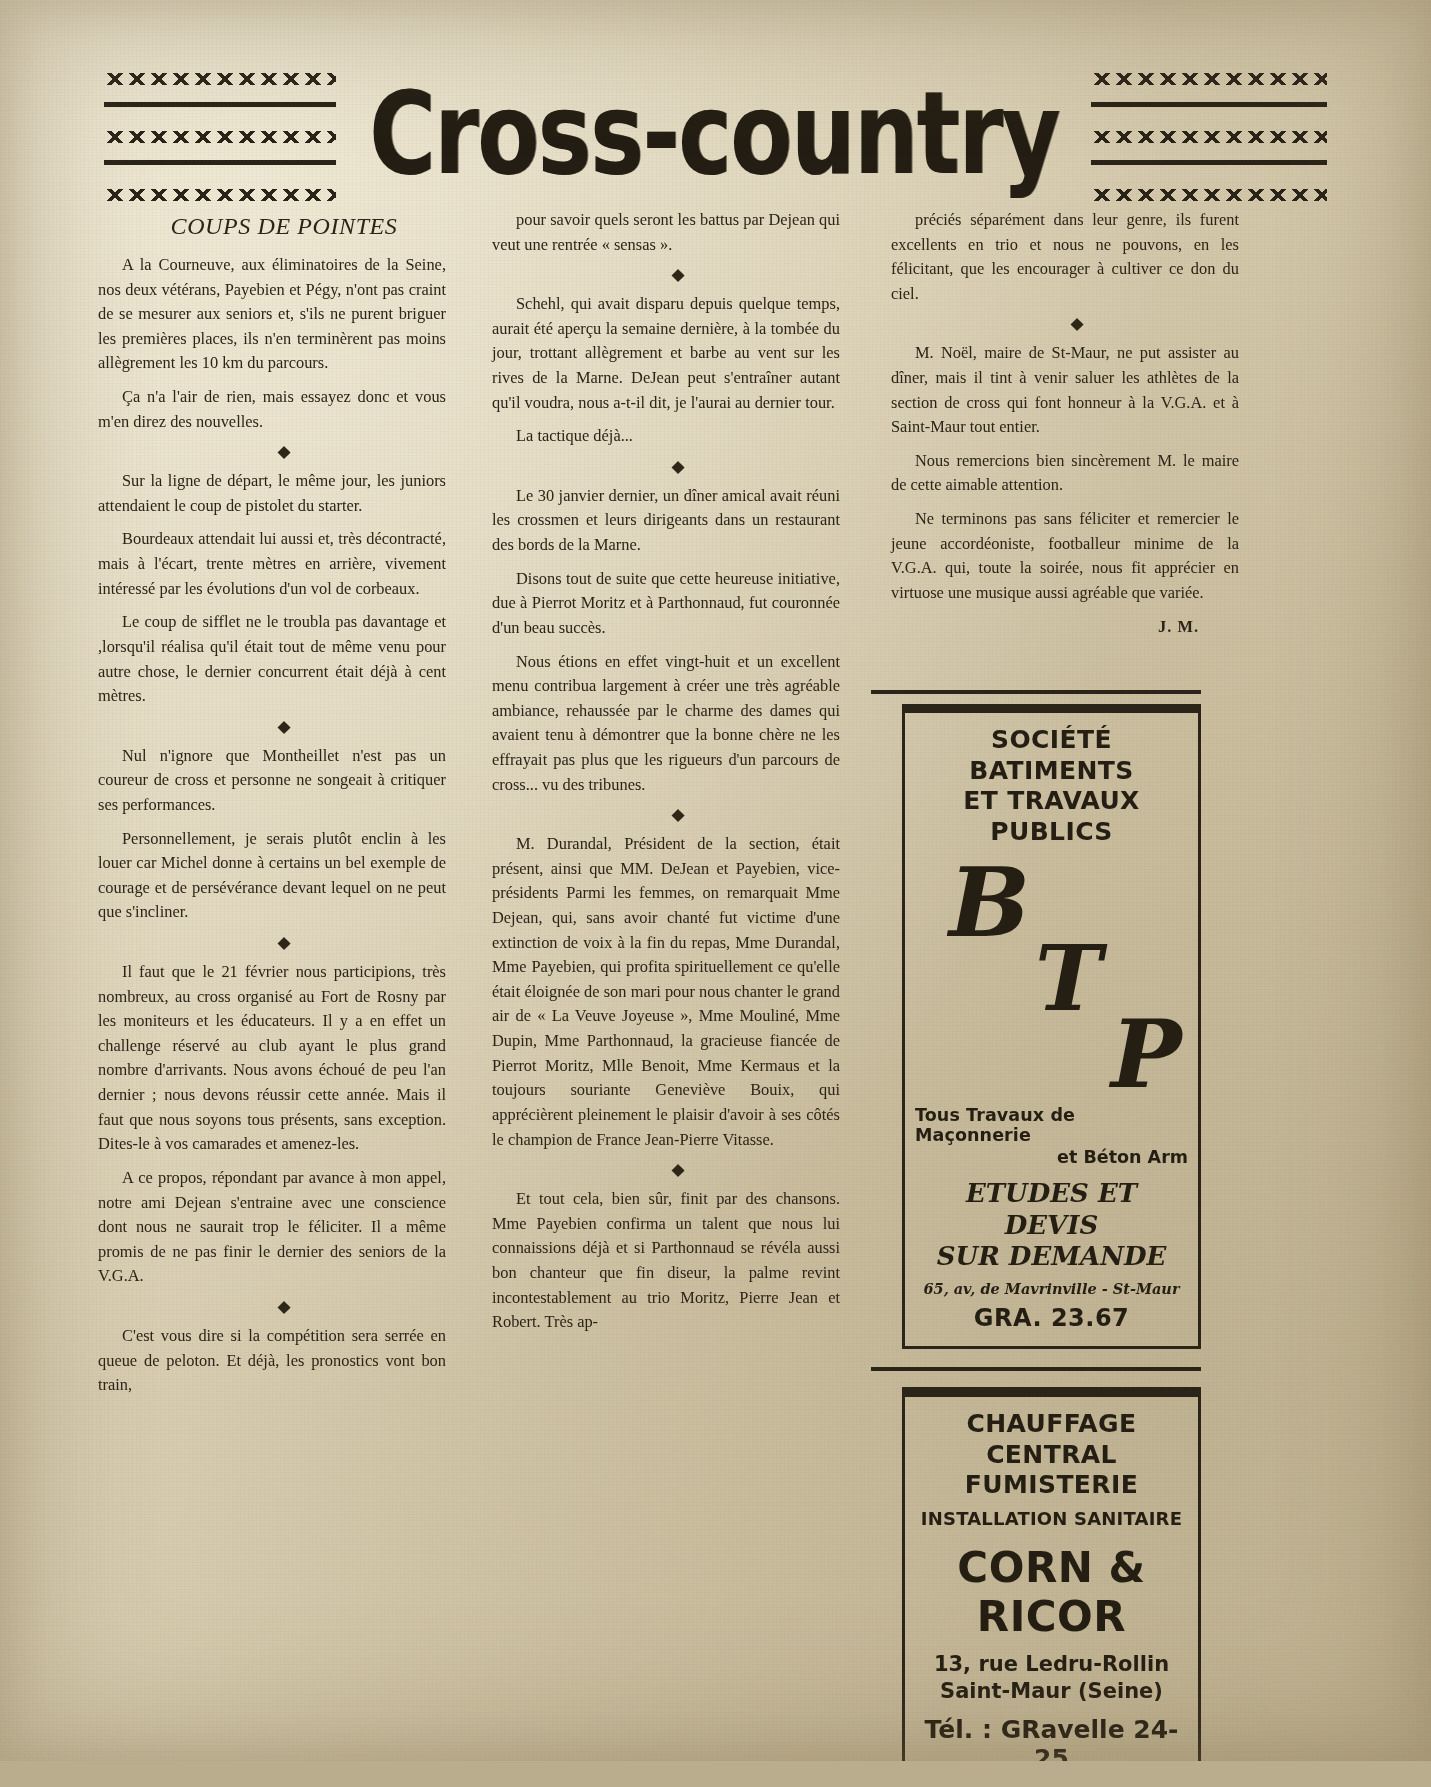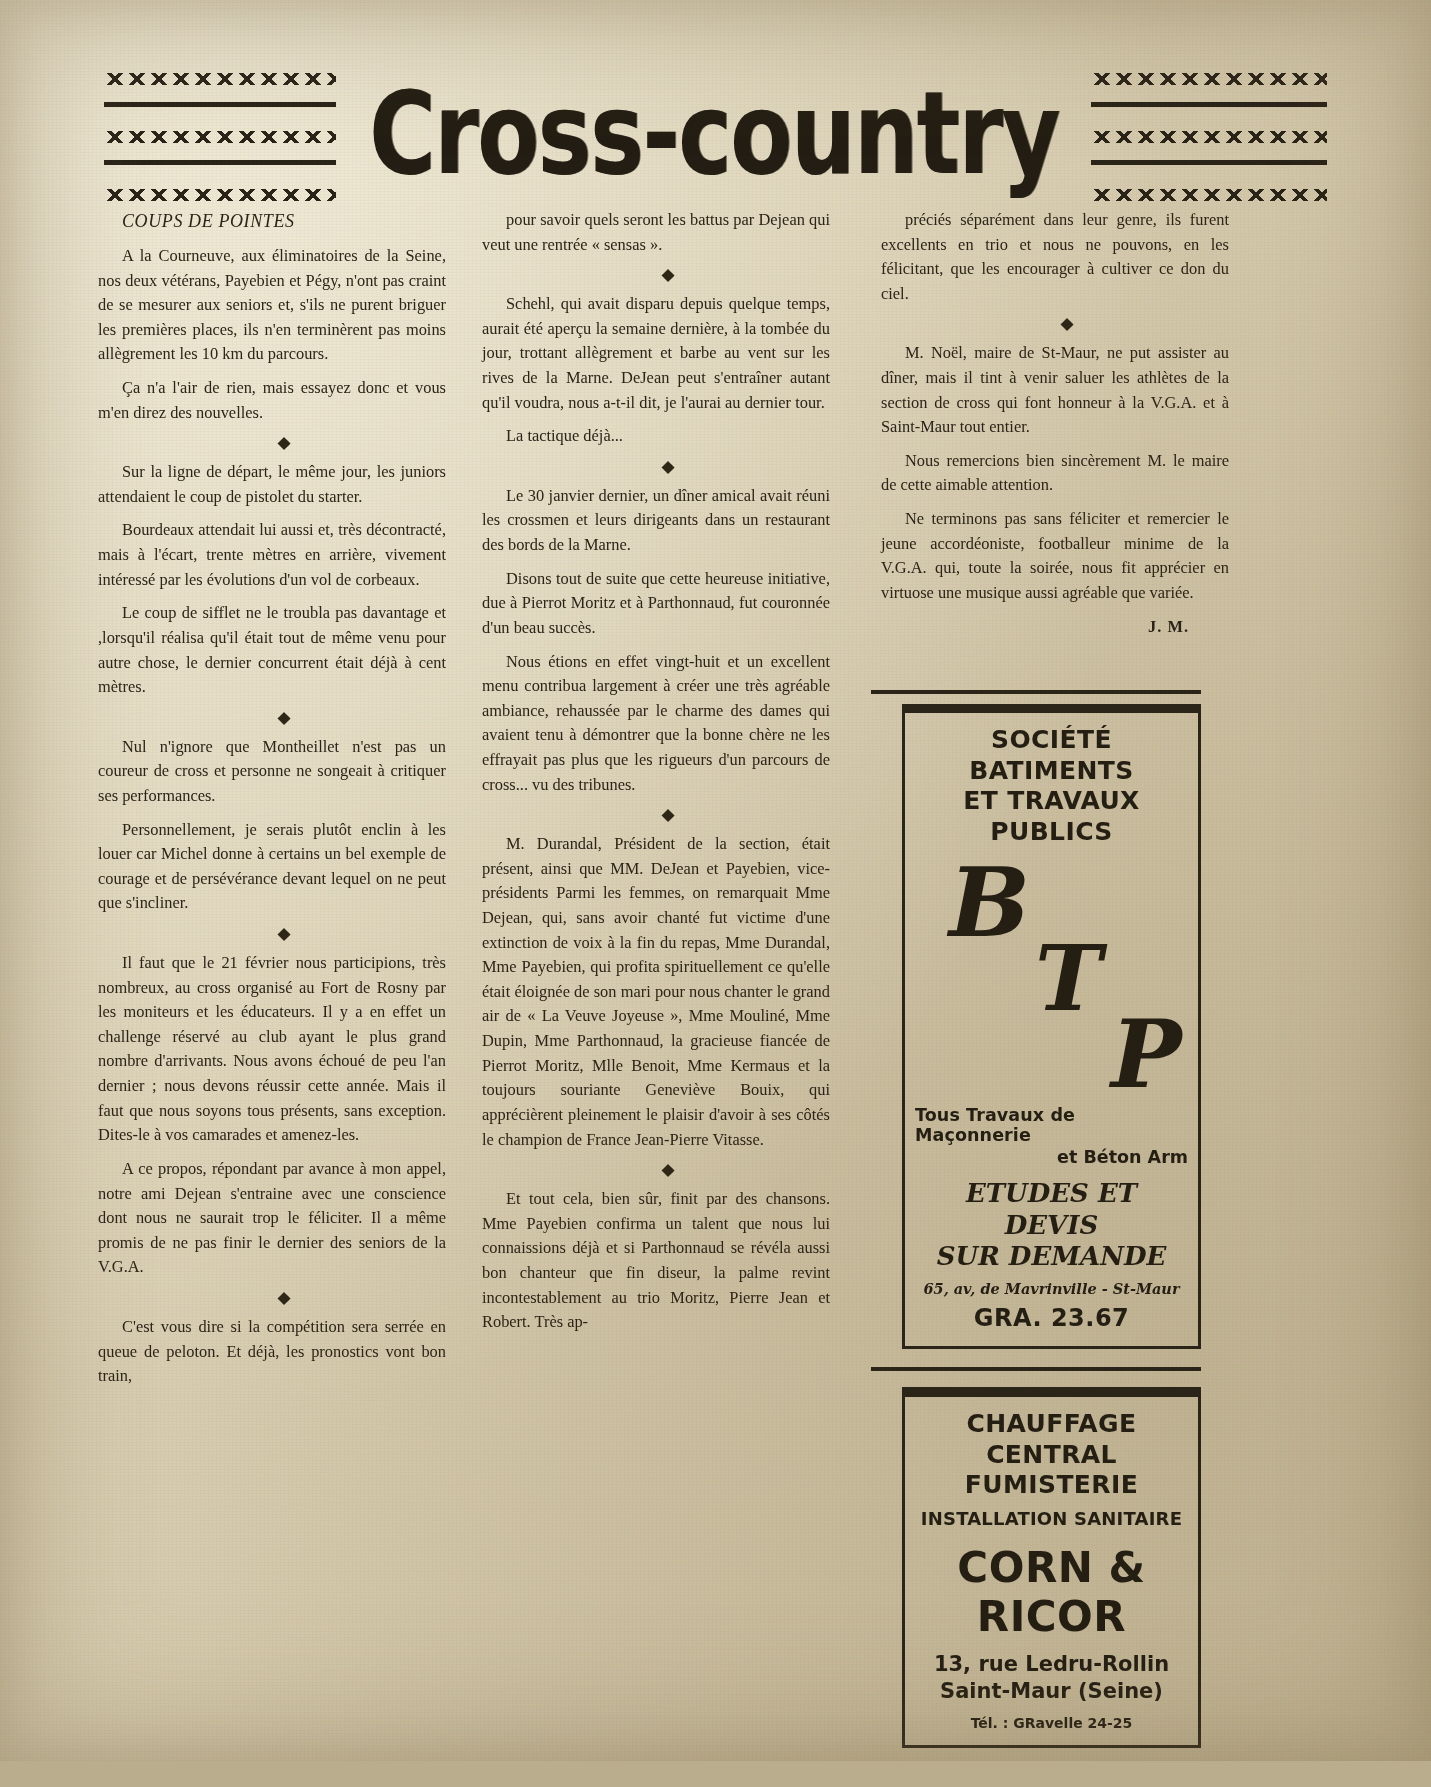--- a/index.html
+++ b/index.html
@@ -95,33 +95,33 @@
     display: flex;
     gap: 0;
   }
   .col {
     width: 348px;
     font-size: 16.4px;
     line-height: 1.50;
     text-align: justify;
     color: #2c2417;
   }
-  .col.mid { margin-left: 36px; }
+  .col.mid { margin-left: 46px; }
   .col.right { margin-left: 51px; }
   .col p {
     margin: 0 0 9px 0;
     text-indent: 24px;
     hyphens: manual;
   }
   .kicker {
     font-style: italic;
     font-weight: normal;
-    font-size: 18px;
+    font-size: 24px;
     letter-spacing: .6px;
-    text-align: left;
+    text-align: center;
     text-indent: 0;
     margin: 0 0 12px 0;
   }
   .dia {
     text-align: center;
     text-indent: 0;
     margin: 14px 0 17px 0;
     font-size: 17px;
     line-height: 1;
     color: #2e2718;
@@ -226,21 +226,21 @@
     letter-spacing: .5px;
     margin: 14px 0 10px 0;
   }
   .ad2-addr {
     font-weight: bold;
     font-size: 21px;
     line-height: 1.32;
   }
   .ad2-tel {
     font-weight: bold;
-    font-size: 14px;
+    font-size: 25px;
     margin-top: 9px;
   }
 </style>
 </head>
 <body>
 
 <div class="page">
   <div class="grain"></div>
 
   <div class="masthead">

